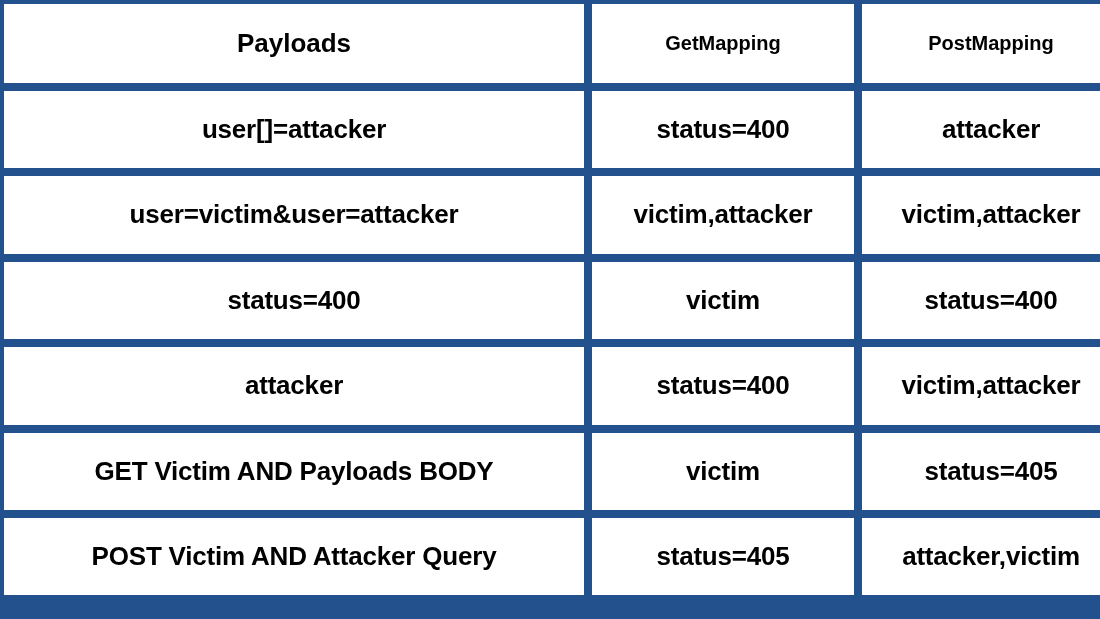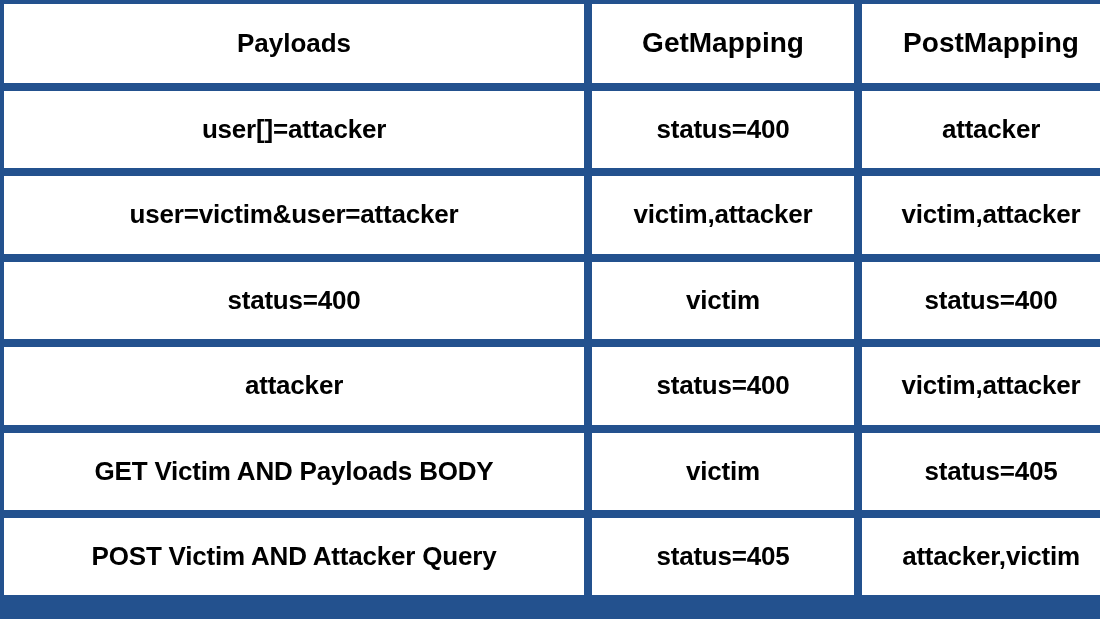--- a/index.html
+++ b/index.html
@@ -42,21 +42,21 @@
     font-size: 26px;
     line-height: 1.15;
     letter-spacing: -0.2px;
     padding: 0 6px;
     box-sizing: border-box;
     overflow: hidden;
     white-space: nowrap;
   }
 
   .cell.header {
-    font-size: 28px;
+    font-size: 20px;
     letter-spacing: 0px;
   }
 
   
   .cell.col-payload {
     font-size: 26px;
   }
 </style>
 </head>
 <body>

